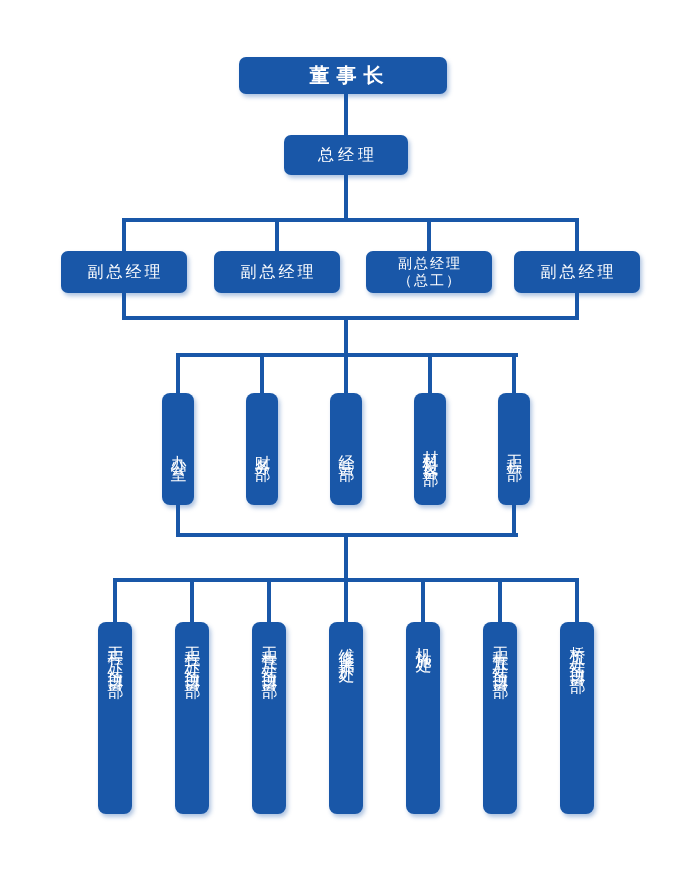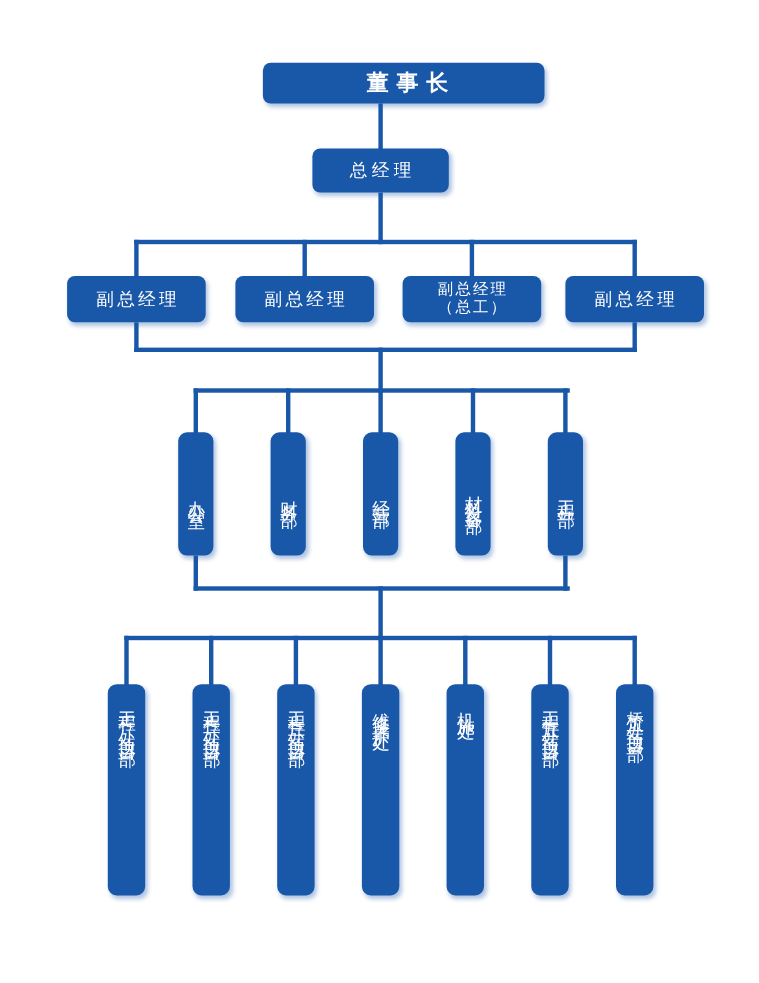--- a/index.html
+++ b/index.html
@@ -24,21 +24,21 @@
     background: var(--node-blue, #1957a8);
     color: var(--text-white, #ffffff);
     border-radius: 7px;
     display: flex;
     align-items: center;
     justify-content: center;
     box-shadow: 2px 3px 4px rgba(25, 87, 168, 0.35);
     box-sizing: border-box;
   }
   .node-chairman {
-    left: 239px; top: 57px; width: 256px; height: 37px;
+    left: 239px; top: 57px; width: 208px; height: 37px;
     font-size: 20px; font-weight: bold; letter-spacing: 7px; padding-left: 14px;
   }
   .node-gm {
     left: 284px; top: 135px; width: 124px; height: 40px;
     font-size: 16px; letter-spacing: 4px; padding-left: 4px;
   }
   .node-deputy {
     top: 251px; width: 126px; height: 42px;
     font-size: 16px; letter-spacing: 3px; padding-left: 3px;
   }

